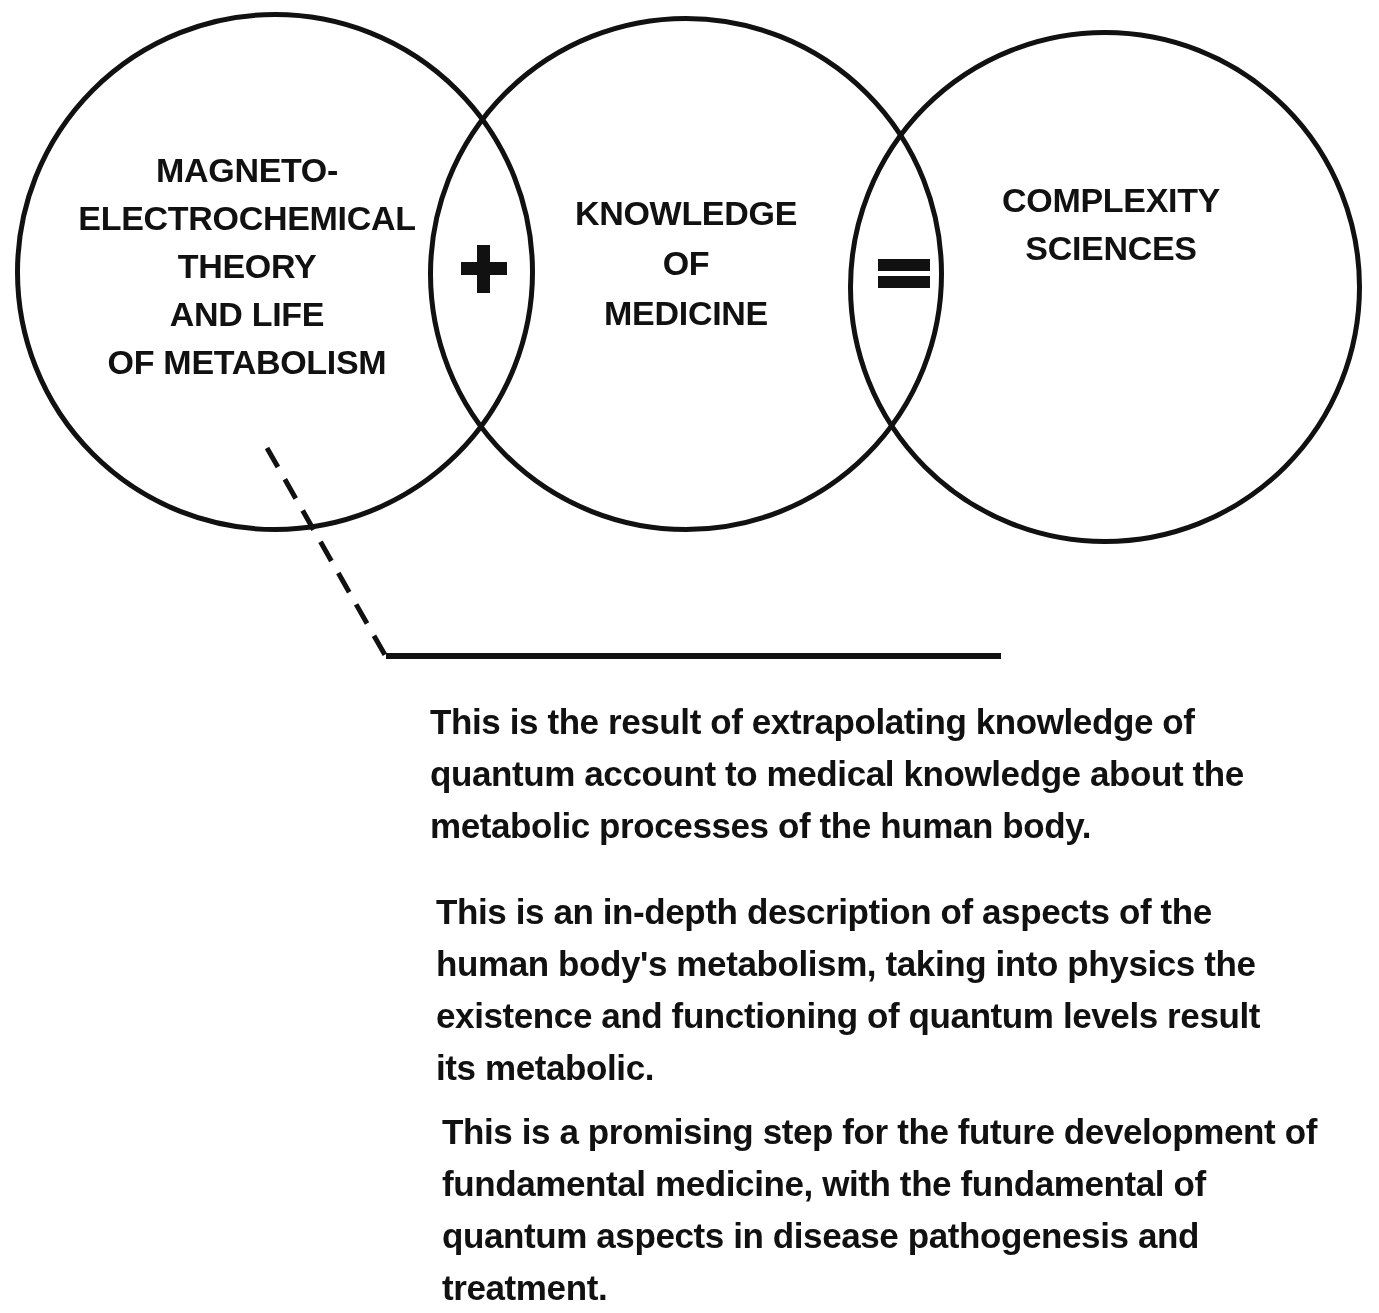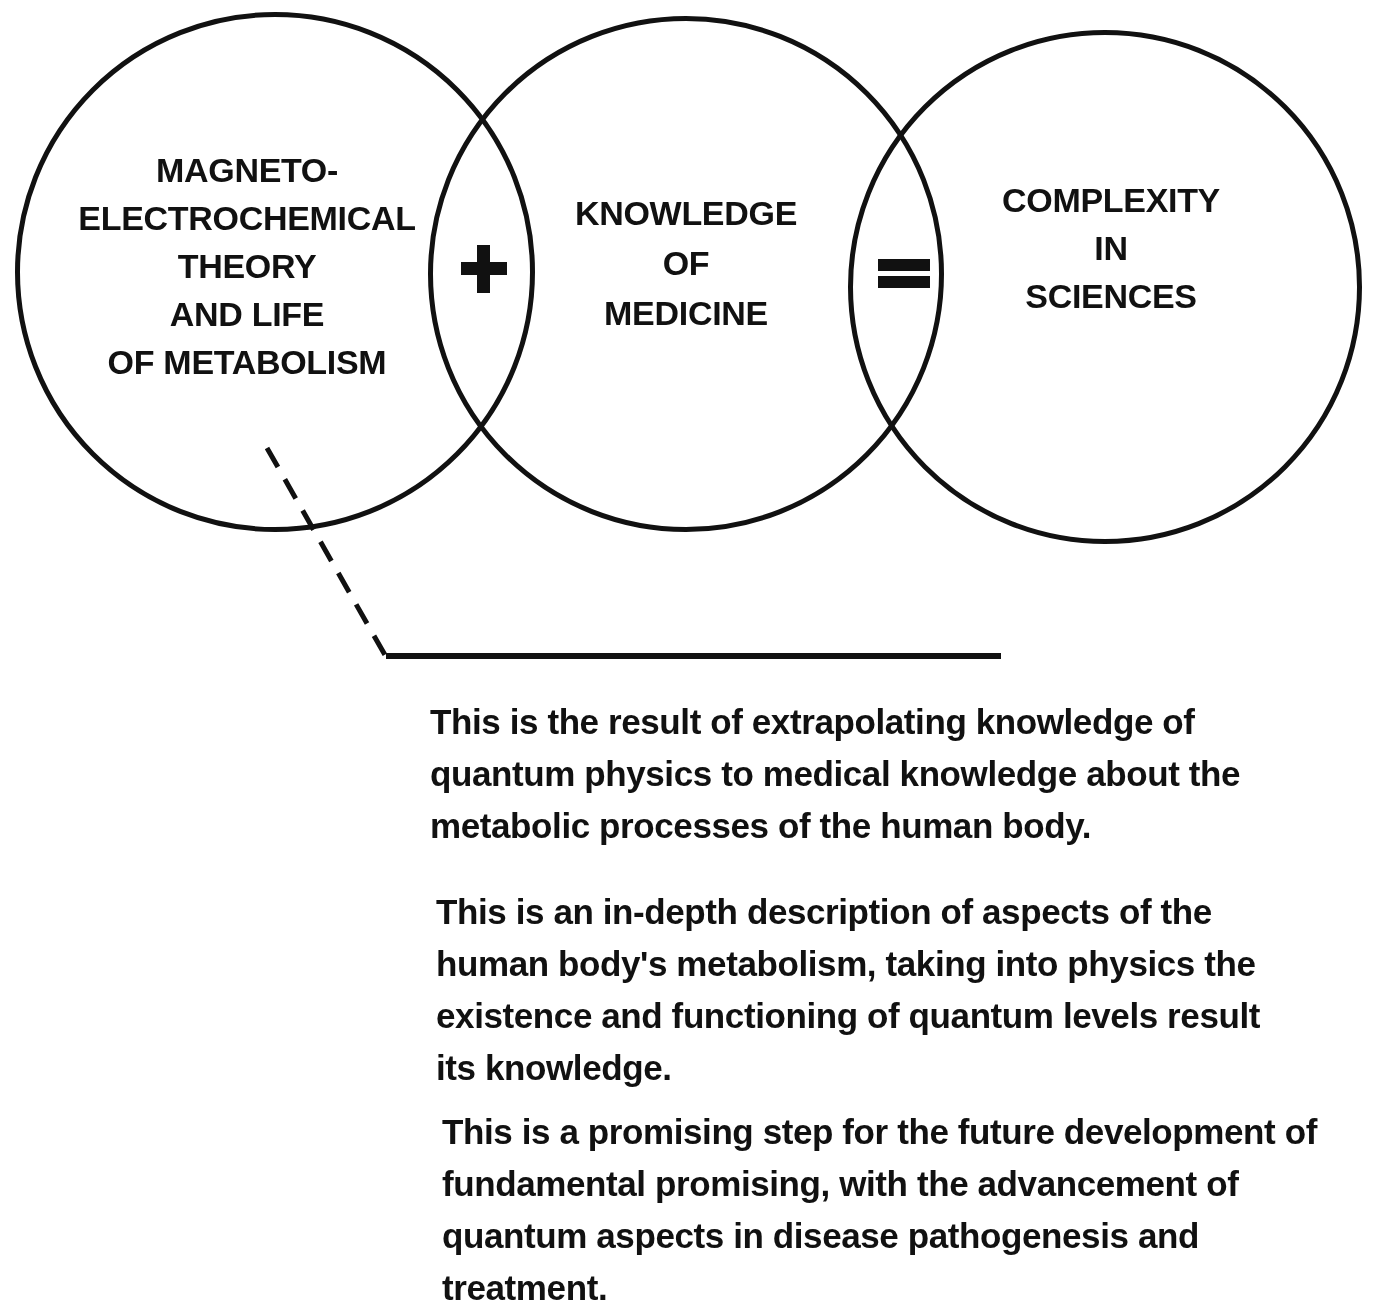--- a/index.html
+++ b/index.html
@@ -104,49 +104,48 @@
   </div>
 
   <div id="label-middle" class="circle-label">
     <div class="label-line">KNOWLEDGE</div>
     <div class="label-line">OF</div>
     <div class="label-line">MEDICINE</div>
   </div>
 
   <div id="label-right" class="circle-label">
     <div class="label-line">COMPLEXITY</div>
-    <div class="label-line">IN</div>
     <div class="label-line">SCIENCES</div>
   </div>
 
   <div id="plus-operator" class="operator">
     <span class="sr-only">+</span>
   </div>
   <div id="equals-operator" class="operator">
     <span class="sr-only">=</span>
   </div>
 
   <svg id="callout-connector" viewBox="0 0 780 240" aria-hidden="true">
     <line x1="27" y1="18" x2="145" y2="225" stroke="#111111" stroke-width="5" stroke-dasharray="22 14"></line>
     <line x1="146" y1="226" x2="761" y2="226" stroke="#111111" stroke-width="6"></line>
   </svg>
 
   <div id="paragraph-1" class="annotation-paragraph">
     <div class="paragraph-line">This is the result of extrapolating knowledge of</div>
-    <div class="paragraph-line">quantum physics to medical knowledge about the</div>
+    <div class="paragraph-line">quantum account to medical knowledge about the</div>
     <div class="paragraph-line">metabolic processes of the human body.</div>
   </div>
 
   <div id="paragraph-2" class="annotation-paragraph">
     <div class="paragraph-line">This is an in-depth description of aspects of the</div>
     <div class="paragraph-line">human body's metabolism, taking into physics the</div>
     <div class="paragraph-line">existence and functioning of quantum levels result</div>
-    <div class="paragraph-line">its knowledge.</div>
+    <div class="paragraph-line">its metabolic.</div>
   </div>
 
   <div id="paragraph-3" class="annotation-paragraph">
     <div class="paragraph-line">This is a promising step for the future development of</div>
-    <div class="paragraph-line">fundamental promising, with the advancement of</div>
+    <div class="paragraph-line">fundamental medicine, with the fundamental of</div>
     <div class="paragraph-line">quantum aspects in disease pathogenesis and</div>
     <div class="paragraph-line">treatment.</div>
   </div>
 
 </div>
 
 </body></html>

